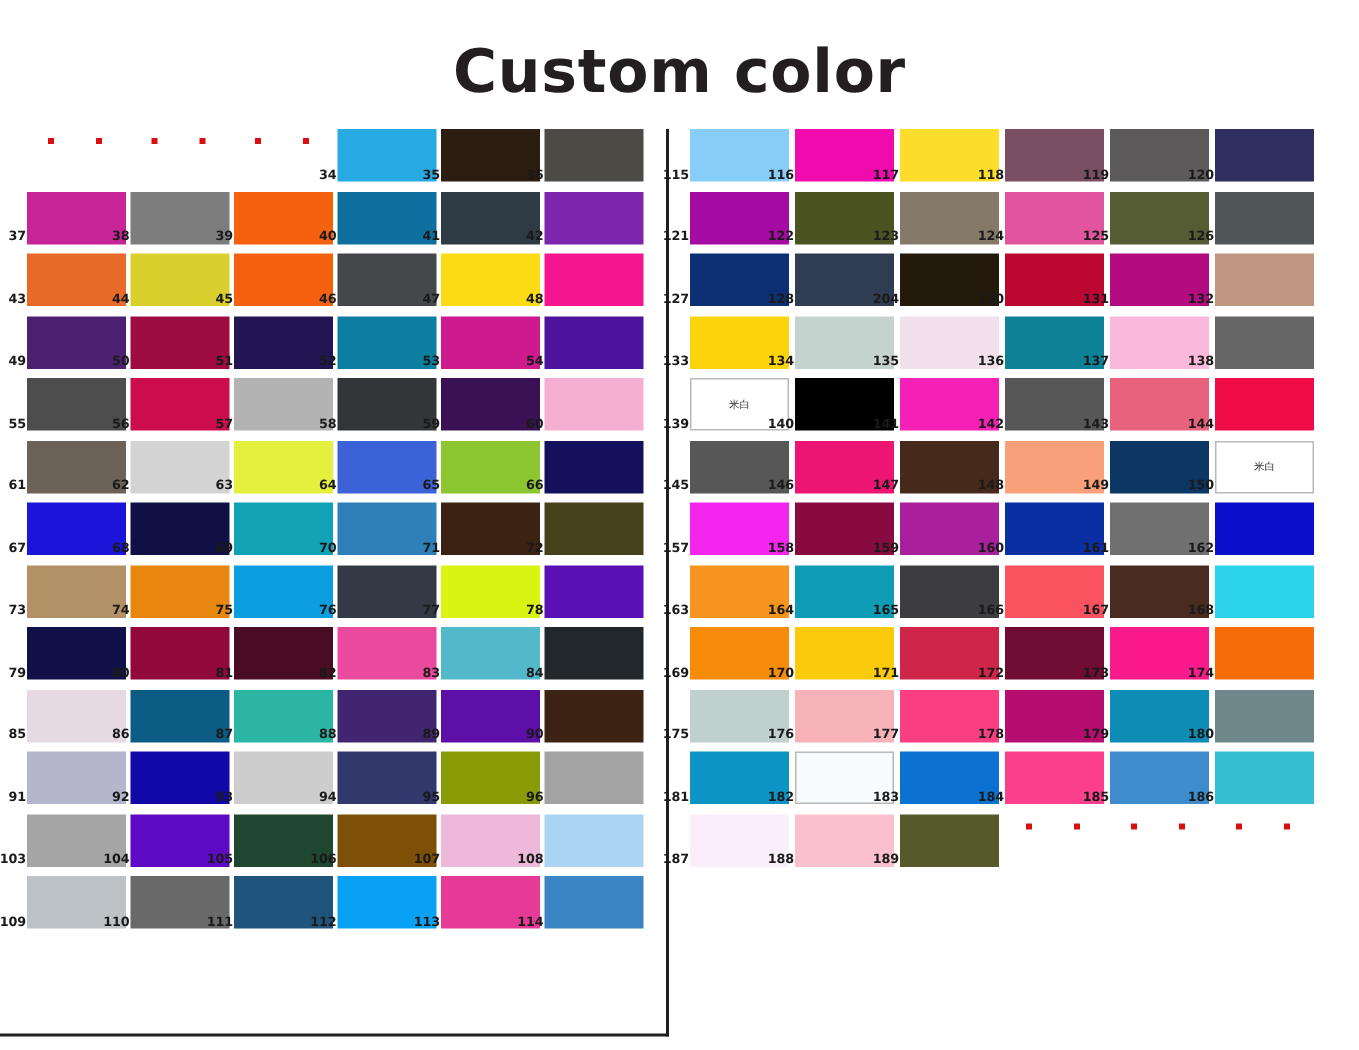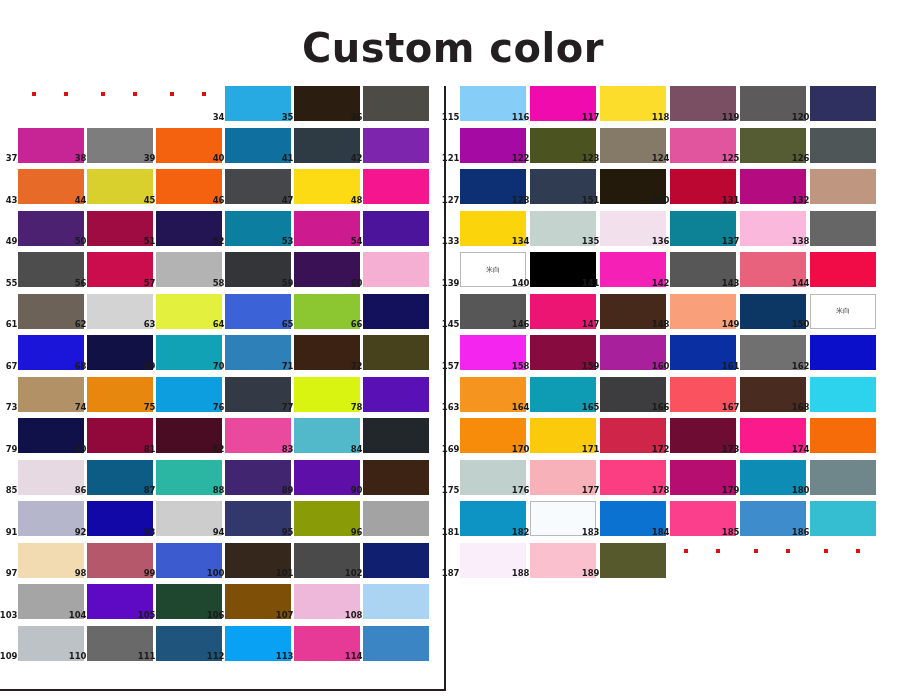--- a/index.html
+++ b/index.html
@@ -415,46 +415,20 @@
             <div class="chip" style="background: rgb(138, 155, 8);"></div>
             <div class="chip-label">95</div>
           </div>
           <div class="cell">
             <div class="chip" style="background: rgb(163, 163, 163);"></div>
             <div class="chip-label">96</div>
           </div>
         </div>
         <div class="swatch-row">
           <div class="cell">
-            <div class="chip" style="background: rgb(242, 219, 177);"></div>
-            <div class="chip-label">97</div>
-          </div>
-          <div class="cell">
-            <div class="chip" style="background: rgb(181, 88, 107);"></div>
-            <div class="chip-label">98</div>
-          </div>
-          <div class="cell">
-            <div class="chip" style="background: rgb(59, 91, 206);"></div>
-            <div class="chip-label">99</div>
-          </div>
-          <div class="cell">
-            <div class="chip" style="background: rgb(54, 39, 28);"></div>
-            <div class="chip-label">100</div>
-          </div>
-          <div class="cell">
-            <div class="chip" style="background: rgb(74, 74, 74);"></div>
-            <div class="chip-label">101</div>
-          </div>
-          <div class="cell">
-            <div class="chip" style="background: rgb(17, 31, 112);"></div>
-            <div class="chip-label">102</div>
-          </div>
-        </div>
-        <div class="swatch-row">
-          <div class="cell">
             <div class="chip" style="background: rgb(165, 165, 165);"></div>
             <div class="chip-label">103</div>
           </div>
           <div class="cell">
             <div class="chip" style="background: rgb(94, 10, 196);"></div>
             <div class="chip-label">104</div>
           </div>
           <div class="cell">
             <div class="chip" style="background: rgb(31, 71, 48);"></div>
             <div class="chip-label">105</div>
@@ -558,21 +532,21 @@
           <div class="cell">
             <div class="chip" style="background: rgb(13, 47, 115);"></div>
             <div class="chip-label">127</div>
           </div>
           <div class="cell">
             <div class="chip" style="background: rgb(47, 60, 81);"></div>
             <div class="chip-label">128</div>
           </div>
           <div class="cell">
             <div class="chip" style="background: rgb(35, 26, 12);"></div>
-            <div class="chip-label">151</div>
+            <div class="chip-label">204</div>
           </div>
           <div class="cell">
             <div class="chip" style="background: rgb(189, 7, 51);"></div>
             <div class="chip-label">130</div>
           </div>
           <div class="cell">
             <div class="chip" style="background: rgb(181, 11, 129);"></div>
             <div class="chip-label">131</div>
           </div>
           <div class="cell">

